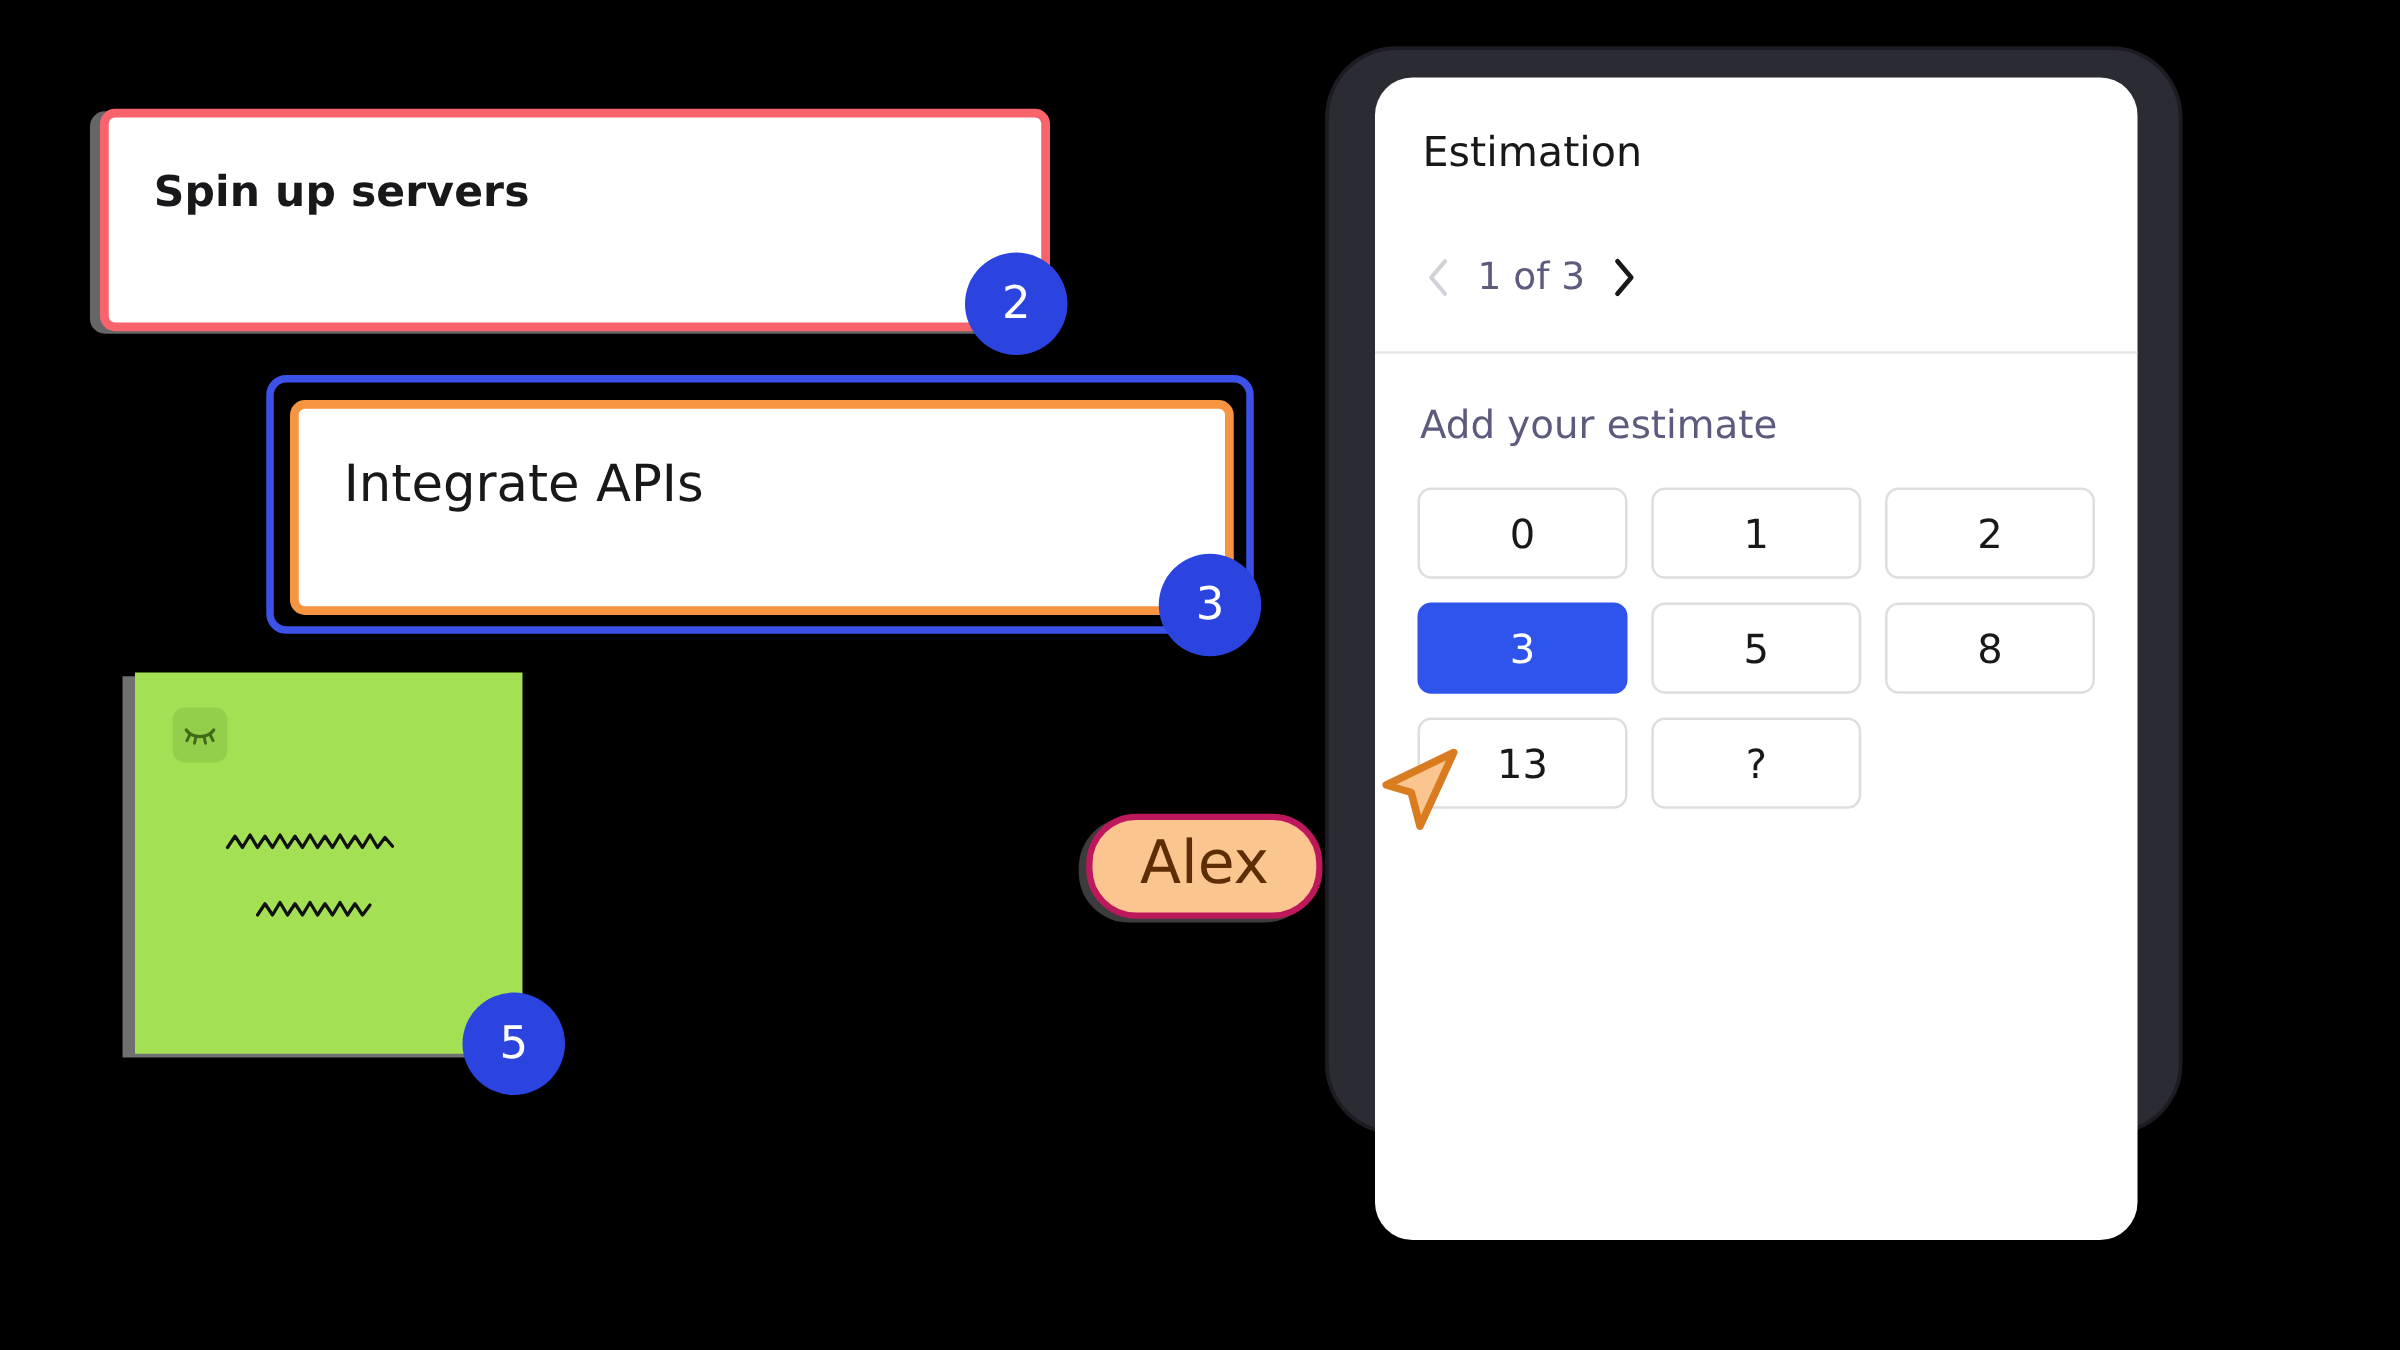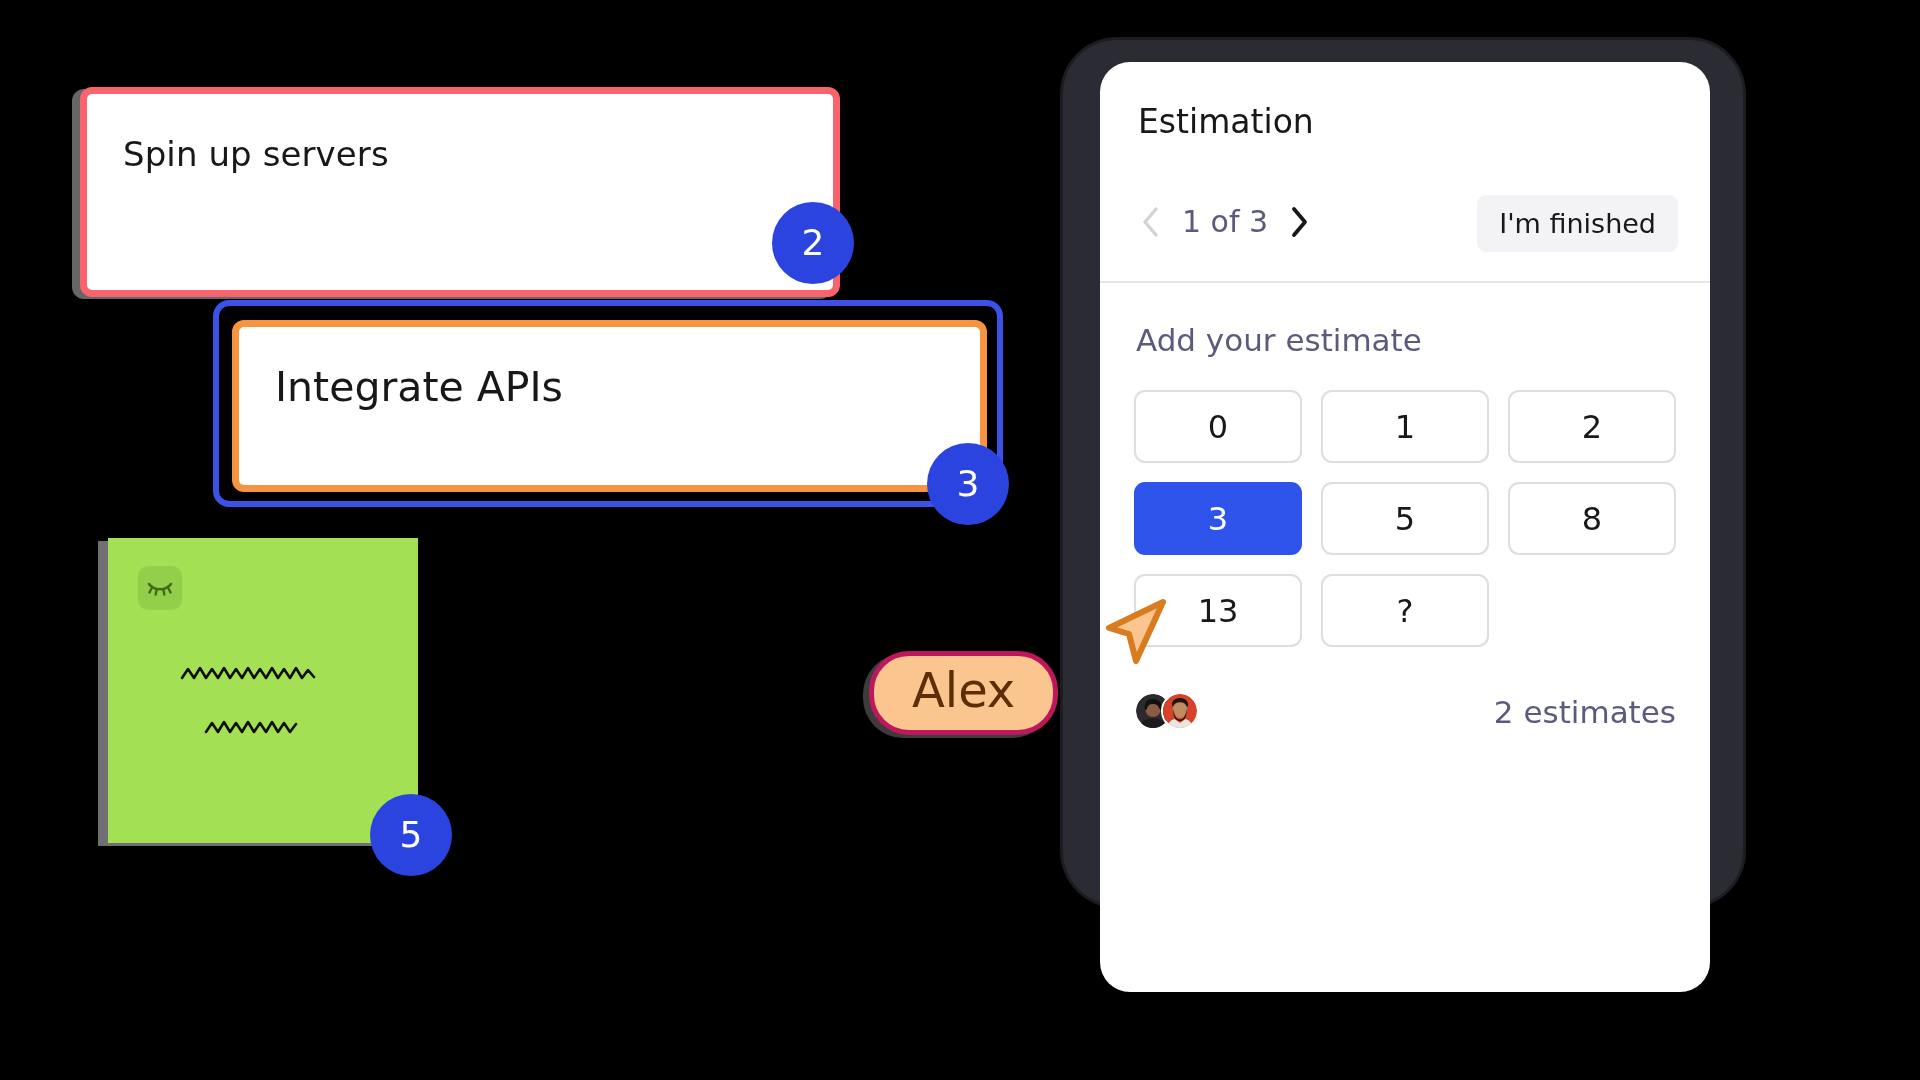--- a/index.html
+++ b/index.html
@@ -26,24 +26,25 @@
   .story-card {
     position: absolute;
     background: #ffffff;
     box-sizing: border-box;
   }
 
   .card-red {
     left: 80px;
     top: 87px;
     width: 760px;
-    height: 210px;
+    height: 178px;
     border: 7px solid #f9636b;
     border-radius: 12px;
     box-shadow: -8px 2px 0 0 rgba(120,120,120,0.85);
+    font-weight: bold;
   }
   .card-red .card-title {
     position: absolute;
     left: 36px;
     top: 40px;
     font-size: 34px;
     color: #18181b;
     letter-spacing: 0.1px;
   }
 
@@ -342,59 +343,36 @@
         </svg>
       </span>
       <span class="pager-label">1 of 3</span>
       <span class="chev">
         <svg width="20" height="32" viewBox="0 0 20 32">
           <polyline points="5,3 16,16 5,29" fill="none" stroke="#18181b" stroke-width="3.8" stroke-linecap="round" stroke-linejoin="round"></polyline>
         </svg>
       </span>
     </div>
 
-    <button class="finish-btn">I'm finished</button>
 
     <div class="divider"></div>
 
     <div class="section-label">Add your estimate</div>
 
     <div class="estimate-grid">
       <button class="est-btn">0</button>
       <button class="est-btn">1</button>
       <button class="est-btn">2</button>
       <button class="est-btn selected">3</button>
       <button class="est-btn">5</button>
       <button class="est-btn">8</button>
       <button class="est-btn">13</button>
       <button class="est-btn">?</button>
     </div>
 
-    <div class="footer-row">
-      <div class="avatars">
-        <span class="avatar">
-          <svg width="34" height="34" viewBox="0 0 34 34">
-            <circle cx="17" cy="17" r="17" fill="#2c2a2e"></circle>
-            <path d="M17 6 c6 0 8 5 7.5 10 c-0.4 4 -3.2 7 -7.5 7 s-7.1-3 -7.5-7 C9.5 11 11 6 17 6z" fill="#8a5c45"></path>
-            <path d="M8.5 14 c0-7 4-9 8.5-9 s8.5 2 8.5 9 c0 2 -1 3 -1.6 1.5 C22 11 20 10 17 10 s-5 1-6.4 5.5 C10 17 8.5 16 8.5 14z" fill="#14100f"></path>
-            <path d="M3 34 c1.5-7 7-9.5 14-9.5 s12.5 2.5 14 9.5z" fill="#1c1a1f"></path>
-          </svg>
-        </span>
-        <span class="avatar">
-          <svg width="34" height="34" viewBox="0 0 34 34">
-            <circle cx="17" cy="17" r="17" fill="#d6422a"></circle>
-            <path d="M17 6 c5.5 0 7.5 4 7.2 9 c-0.3 5 -3 9 -7.2 9 s-6.9-4 -7.2-9 C9.5 10 11.5 6 17 6z" fill="#c08a62"></path>
-            <path d="M9 11 c0-5 3.5-7 8-7 s8 2 8 7 c0 1.6 -0.8 2.4 -1.4 1.2 C22 9 20 8.2 17 8.2 s-5 0.8 -6.6 3.9 C9.8 13.4 9 12.6 9 11z" fill="#20150f"></path>
-            <path d="M10.4 15 c1 7.5 3.3 10.5 6.6 10.5 s5.6-3 6.6-10.5 c0.4 6.5 -1.4 12 -6.6 12 s-7-5.5 -6.6-12z" fill="#20150f"></path>
-            <path d="M4 34 c1-5.5 4.2-8 7.5-9 l5.5 4 l5.5-4 c3.3 1 6.5 3.5 7.5 9z" fill="#e7e6e2"></path>
-          </svg>
-        </span>
-      </div>
-      <div class="estimates-count">2 estimates</div>
-    </div>
 
   </div>
 
   <span class="cursor-wrap">
     <svg width="62" height="72" viewBox="0 0 62 72">
       <path d="M58 4 L4 30 L24 36 L31 63 Z" fill="#fac58f" stroke="#d97b1f" stroke-width="6" stroke-linejoin="round"></path>
     </svg>
   </span>
   <div class="cursor-pill">Alex</div>
 

